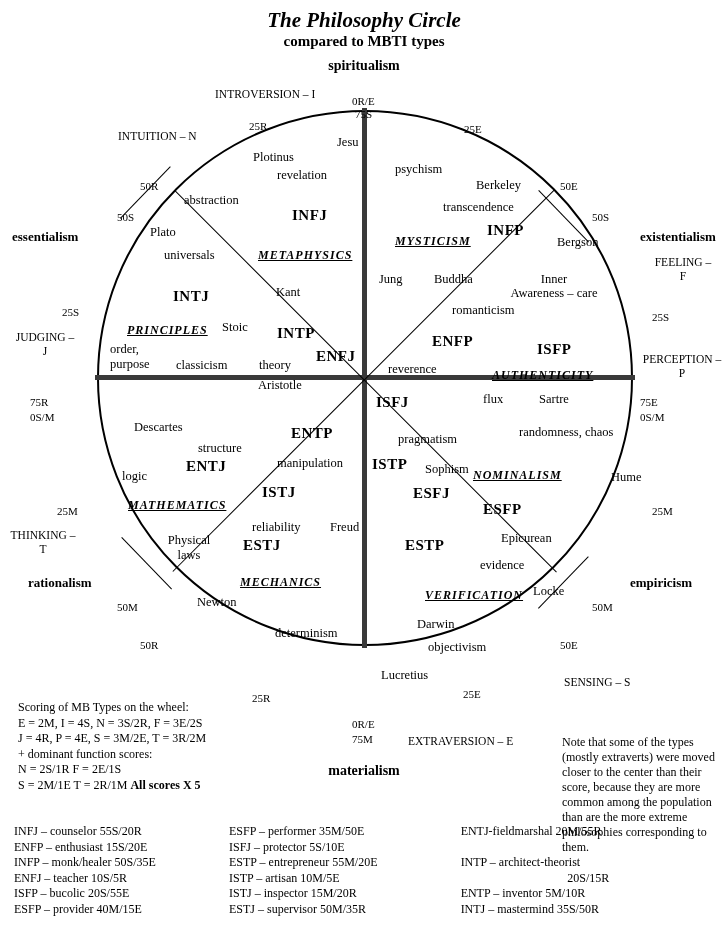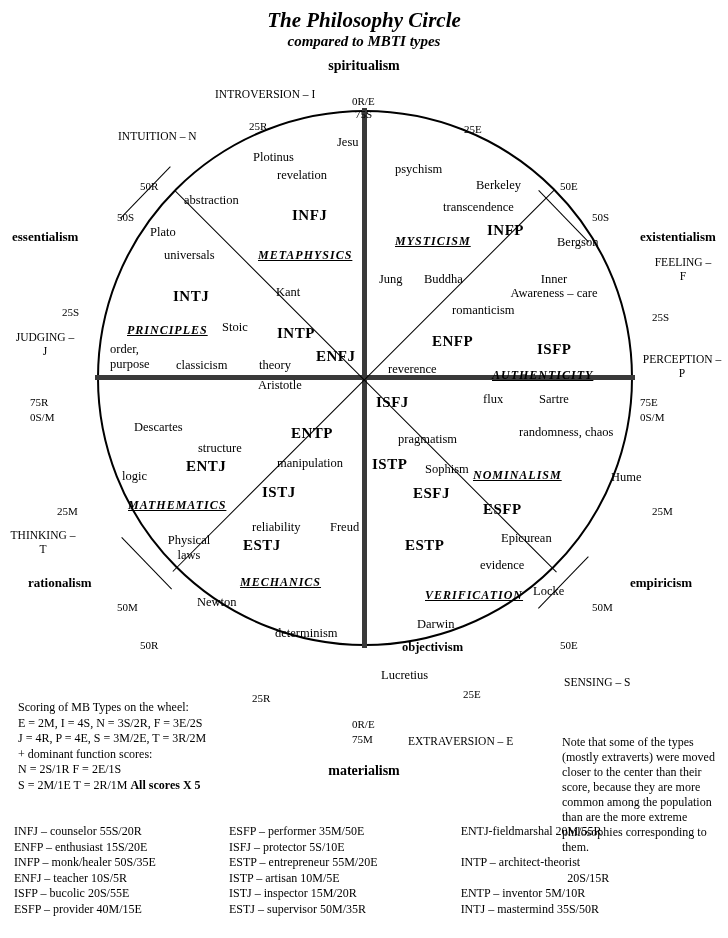--- a/index.html
+++ b/index.html
@@ -4,21 +4,21 @@
 <style>
   html,body{margin:0;padding:0;background:#ffffff;}
   body{width:728px;height:938px;position:relative;font-family:"Liberation Serif",serif;color:#000;}
   #wrap{position:relative;width:728px;height:938px;overflow:hidden;}
 
   .abs{position:absolute;}
   .ctr{text-align:center;}
 
   
   #title{position:absolute;left:0;top:8px;width:728px;text-align:center;font-size:21px;font-weight:bold;font-style:italic;font-family:"Liberation Serif",serif;}
-  #subtitle{position:absolute;left:0;top:33px;width:728px;text-align:center;font-size:15px;font-weight:bold;font-style:italic;}
+  #subtitle{position:absolute;left:0;top:33px;width:728px;text-align:center;font-size:15px;font-weight:bold;}
   #spiritualism{position:absolute;left:0;top:58px;width:728px;text-align:center;font-size:14px;font-weight:bold;}
   #materialism{position:absolute;left:0;top:763px;width:728px;text-align:center;font-size:14px;font-weight:bold;}
 
   
   #circle{position:absolute;left:97px;top:110px;width:536px;height:536px;border:2px solid #000;border-radius:50%;box-sizing:border-box;}
 
   .cross{position:absolute;background:#3a3a3a;}
   #cross-v{left:362px;top:108px;width:5px;height:540px;}
   #cross-h{left:95px;top:375px;width:540px;height:5px;}
 
@@ -140,21 +140,21 @@
   <div class="abs philo" style="left:277px;top:168px;">revelation</div>
   <div class="abs philo" style="left:395px;top:162px;">psychism</div>
   <div class="abs philo" style="left:476px;top:178px;">Berkeley</div>
   <div class="abs philo" style="left:443px;top:200px;">transcendence</div>
   <div class="abs philo" style="left:184px;top:193px;">abstraction</div>
   <div class="abs philo" style="left:150px;top:225px;">Plato</div>
   <div class="abs philo" style="left:164px;top:248px;">universals</div>
   <div class="abs philo" style="left:557px;top:235px;">Bergson</div>
   <div class="abs philo" style="left:276px;top:285px;">Kant</div>
   <div class="abs philo" style="left:379px;top:272px;">Jung</div>
-  <div class="abs philo" style="left:424px;top:272px;text-align:center;">Buddha</div>
+  <div class="abs philo" style="left:434px;top:272px;text-align:center;">Buddha</div>
   <div class="abs philo ctr" style="left:500px;top:272px;width:108px;line-height:14px;">Inner<br>Awareness – care</div>
   <div class="abs philo" style="left:452px;top:303px;">romanticism</div>
   <div class="abs philo" style="left:222px;top:320px;">Stoic</div>
   <div class="abs philo" style="left:176px;top:358px;">classicism</div>
   <div class="abs philo" style="left:259px;top:358px;">theory</div>
   <div class="abs philo" style="left:258px;top:378px;">Aristotle</div>
   <div class="abs philo" style="left:388px;top:362px;">reverence</div>
   <div class="abs philo" style="left:483px;top:392px;">flux</div>
   <div class="abs philo" style="left:539px;top:392px;">Sartre</div>
   <div class="abs philo" style="left:110px;top:342px;width:70px;line-height:15px;">order,<br>purpose</div>
@@ -168,21 +168,21 @@
   <div class="abs philo" style="left:611px;top:470px;">Hume</div>
   <div class="abs philo ctr" style="left:160px;top:533px;width:58px;line-height:15px;">Physical<br>laws</div>
   <div class="abs philo" style="left:252px;top:520px;">reliability</div>
   <div class="abs philo" style="left:330px;top:520px;">Freud</div>
   <div class="abs philo" style="left:501px;top:531px;">Epicurean</div>
   <div class="abs philo" style="left:480px;top:558px;">evidence</div>
   <div class="abs philo" style="left:197px;top:595px;">Newton</div>
   <div class="abs philo" style="left:533px;top:584px;">Locke</div>
   <div class="abs philo" style="left:275px;top:626px;">determinism</div>
   <div class="abs philo" style="left:417px;top:617px;">Darwin</div>
-  <div class="abs philo" style="left:402px;top:640px;font-weight:bold;">objectivism</div>
+  <div class="abs philo" style="left:428px;top:640px;">objectivism</div>
   <div class="abs philo" style="left:381px;top:668px;">Lucretius</div>
 
   <div id="scoring">
     <div>Scoring of MB Types on the wheel:</div>
     <div>E = 2M, I = 4S, N = 3S/2R, F = 3E/2S</div>
     <div>J = 4R, P = 4E,  S = 3M/2E, T = 3R/2M</div>
     <div>+ dominant function scores:</div>
     <div>N = 2S/1R    F = 2E/1S</div>
     <div>
       <span>S = 2M/1E   T = 2R/1M</span>

